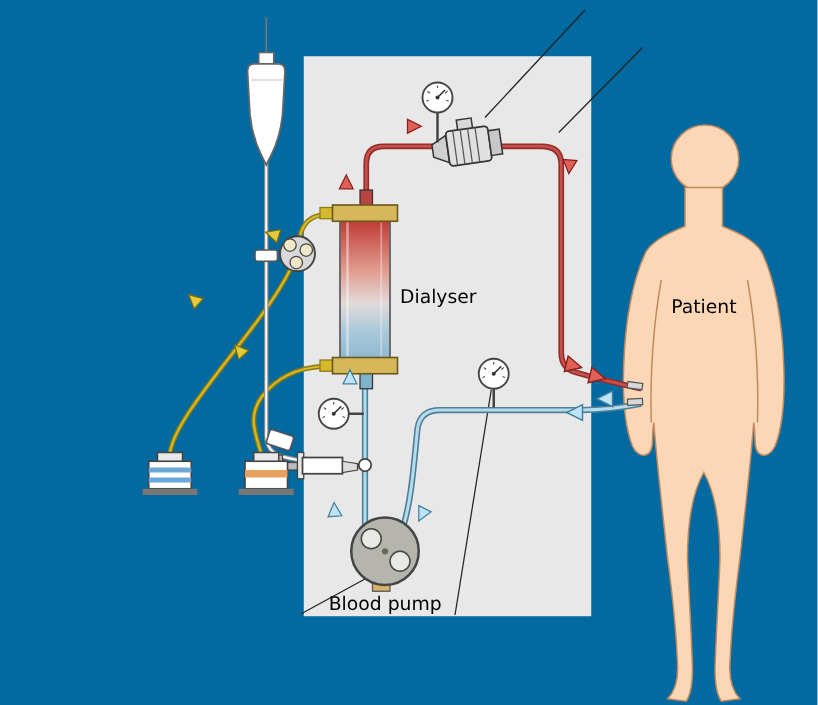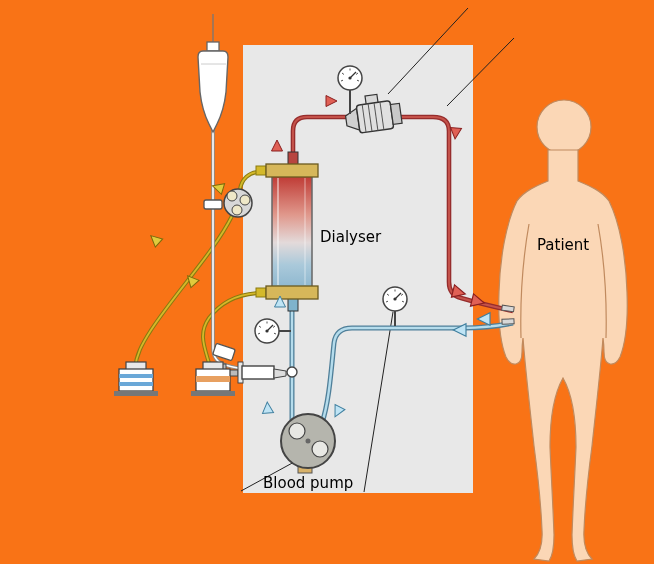--- a/index.html
+++ b/index.html
@@ -1,16 +1,16 @@
 <!DOCTYPE html>
 <html><head>
 <meta charset="utf-8">
 <style>
   html,body{margin:0;padding:0;background:#ffffff;}
-  .stage{position:relative;width:654px;height:564px;overflow:hidden;background:#f97316;
+  .stage{position:relative;width:654px;height:564px;overflow:hidden;background:#0369a1;
          font-family:"DejaVu Sans", sans-serif;text-decoration:underline;}
   svg{display:block;}
   .lbl{font-family:"DejaVu Sans", sans-serif;font-size:15px;fill:#000;}
 </style>
 </head>
 <body>
 
 <div class="stage">
 <svg width="654" height="564" viewBox="0 0 654 564" xmlns="http://www.w3.org/2000/svg">
   <defs>

